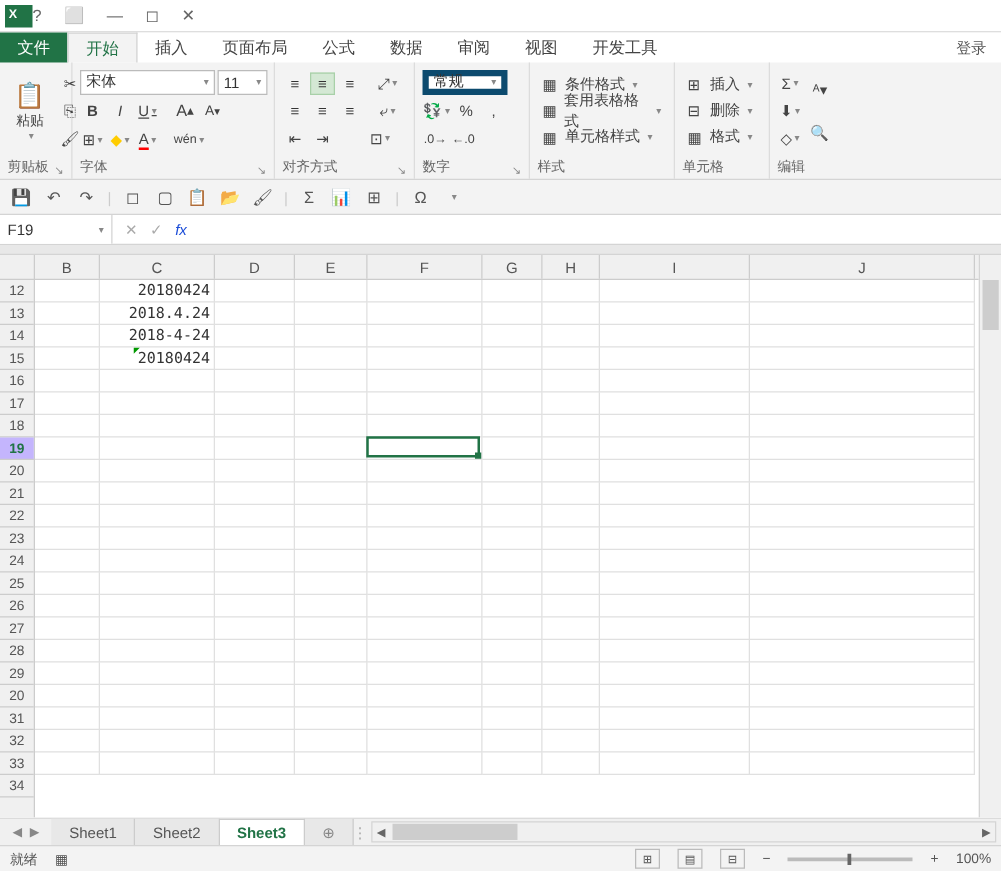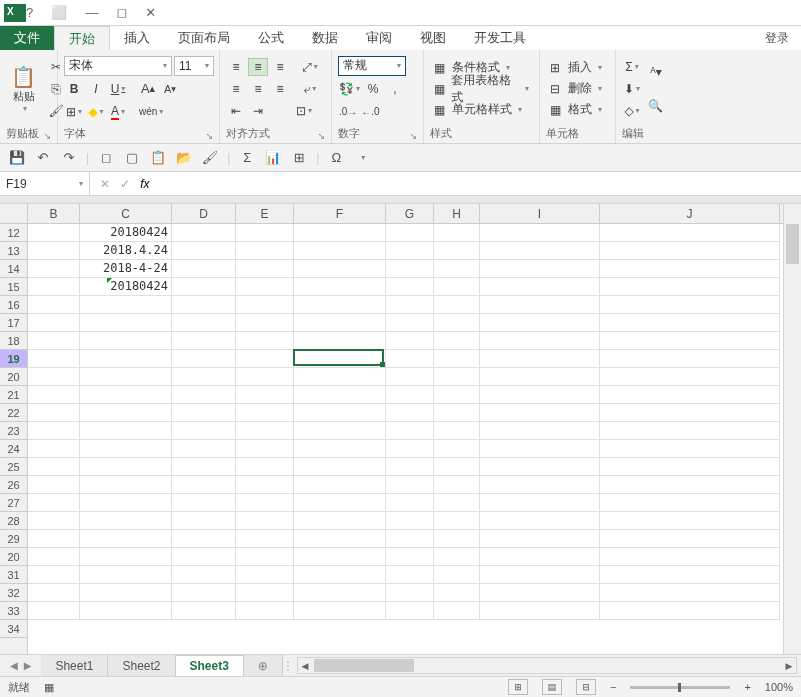--- a/index.html
+++ b/index.html
@@ -29,21 +29,21 @@
 .rgroup .label .launcher { position: absolute; right: 0; bottom: 2px; font-size: 9px; color: #888; cursor: pointer; }
 
 .col { display: flex; flex-direction: column; gap: 2px; justify-content: center; }
 .row { display: flex; gap: 2px; align-items: center; }
 .btn { min-width: 20px; height: 20px; display: flex; align-items: center; justify-content: center; cursor: pointer; border: 1px solid transparent; font-size: 12px; color: #444; }
 .btn.big { width: 36px; height: 48px; flex-direction: column; font-size: 11px; }
 .dd::after { content: "▾"; font-size: 8px; margin-left: 2px; color: #888; }
 
 .font-select { width: 108px; height: 20px; border: 1px solid #bbb; background: #fff; display: flex; align-items: center; padding: 0 4px; justify-content: space-between; font-size: 12px; }
 .size-select { width: 40px; height: 20px; border: 1px solid #bbb; background: #fff; display: flex; align-items: center; padding: 0 4px; justify-content: space-between; font-size: 12px; }
-.fmt-select { width: 68px; height: 20px; border: 1px solid #0c4a6e; background: #fff; display: flex; align-items: center; padding: 0 4px; justify-content: space-between; font-size: 12px; }
+.fmt-select { width: 68px; height: 20px; border: 5px solid #0c4a6e; background: #fff; display: flex; align-items: center; padding: 0 4px; justify-content: space-between; font-size: 12px; }
 
 .align-btn { width: 20px; height: 18px; display: flex; align-items: center; justify-content: center; border: 1px solid transparent; cursor: pointer; }
 .align-btn.active { background: #d4e8d4; border-color: #a8d0a8; }
 .btn-txt { display: flex; align-items: center; gap: 4px; height: 20px; padding: 0 4px; cursor: pointer; font-size: 12px; color: #444; }
 .ico { width: 14px; height: 14px; display: inline-block; }
 
 
 .qat { height: 28px; background: #f3f3f3; border-bottom: 1px solid #d4d4d4; display: flex; align-items: center; gap: 8px; padding: 0 8px; }
 .qat .q { width: 18px; height: 18px; display: flex; align-items: center; justify-content: center; color: #555; cursor: pointer; font-size: 13px; }
 
@@ -301,21 +301,21 @@
 </div>
 
 <div class="fbar">
   <div class="namebox">
       <span>F19</span>
       <span style="font-size:8px;color:#888">▾</span>
     </div>
   <div class="fx-btns">
     <span>✕</span>
     <span>✓</span>
-    <span style="font-style:italic;color:#000000">fx</span>
+    <span style="font-style:italic;color:#1d4ed8">fx</span>
   </div>
   <div class="finput">
       <span></span>
     </div>
 </div>
 
 <div class="divider-blank"></div>
 
 <div class="grid-wrap">
   <div class="corner"></div>

